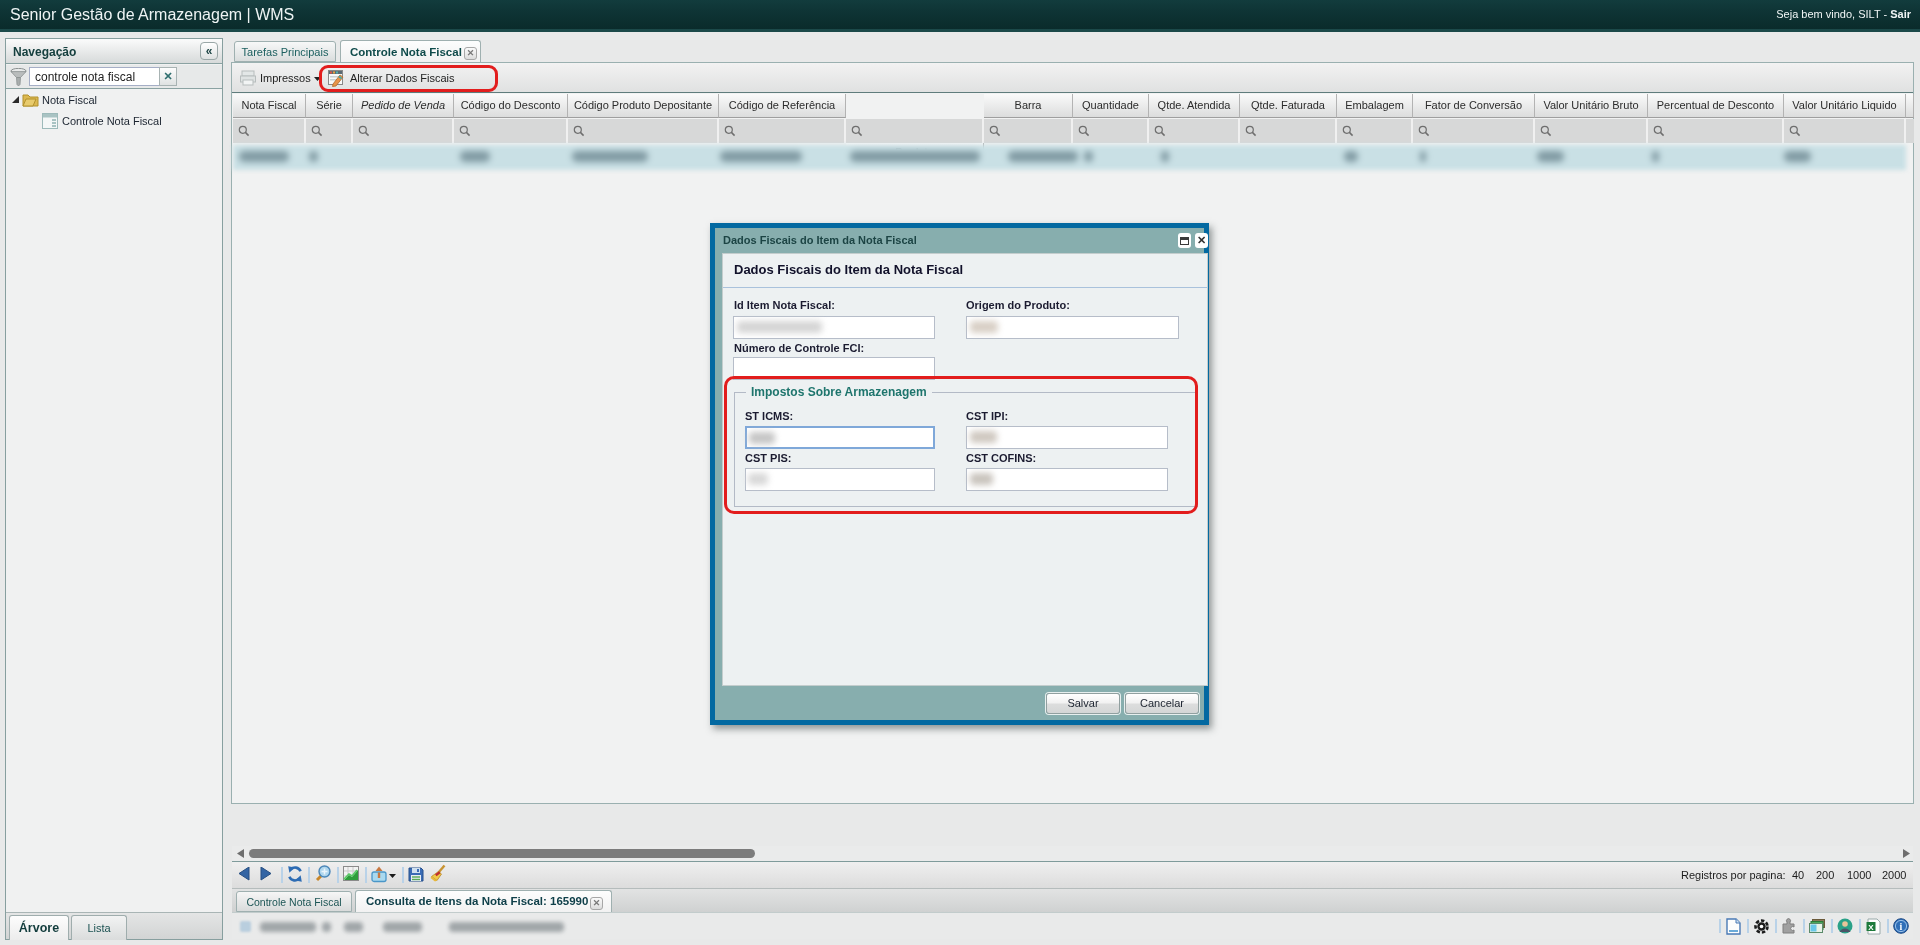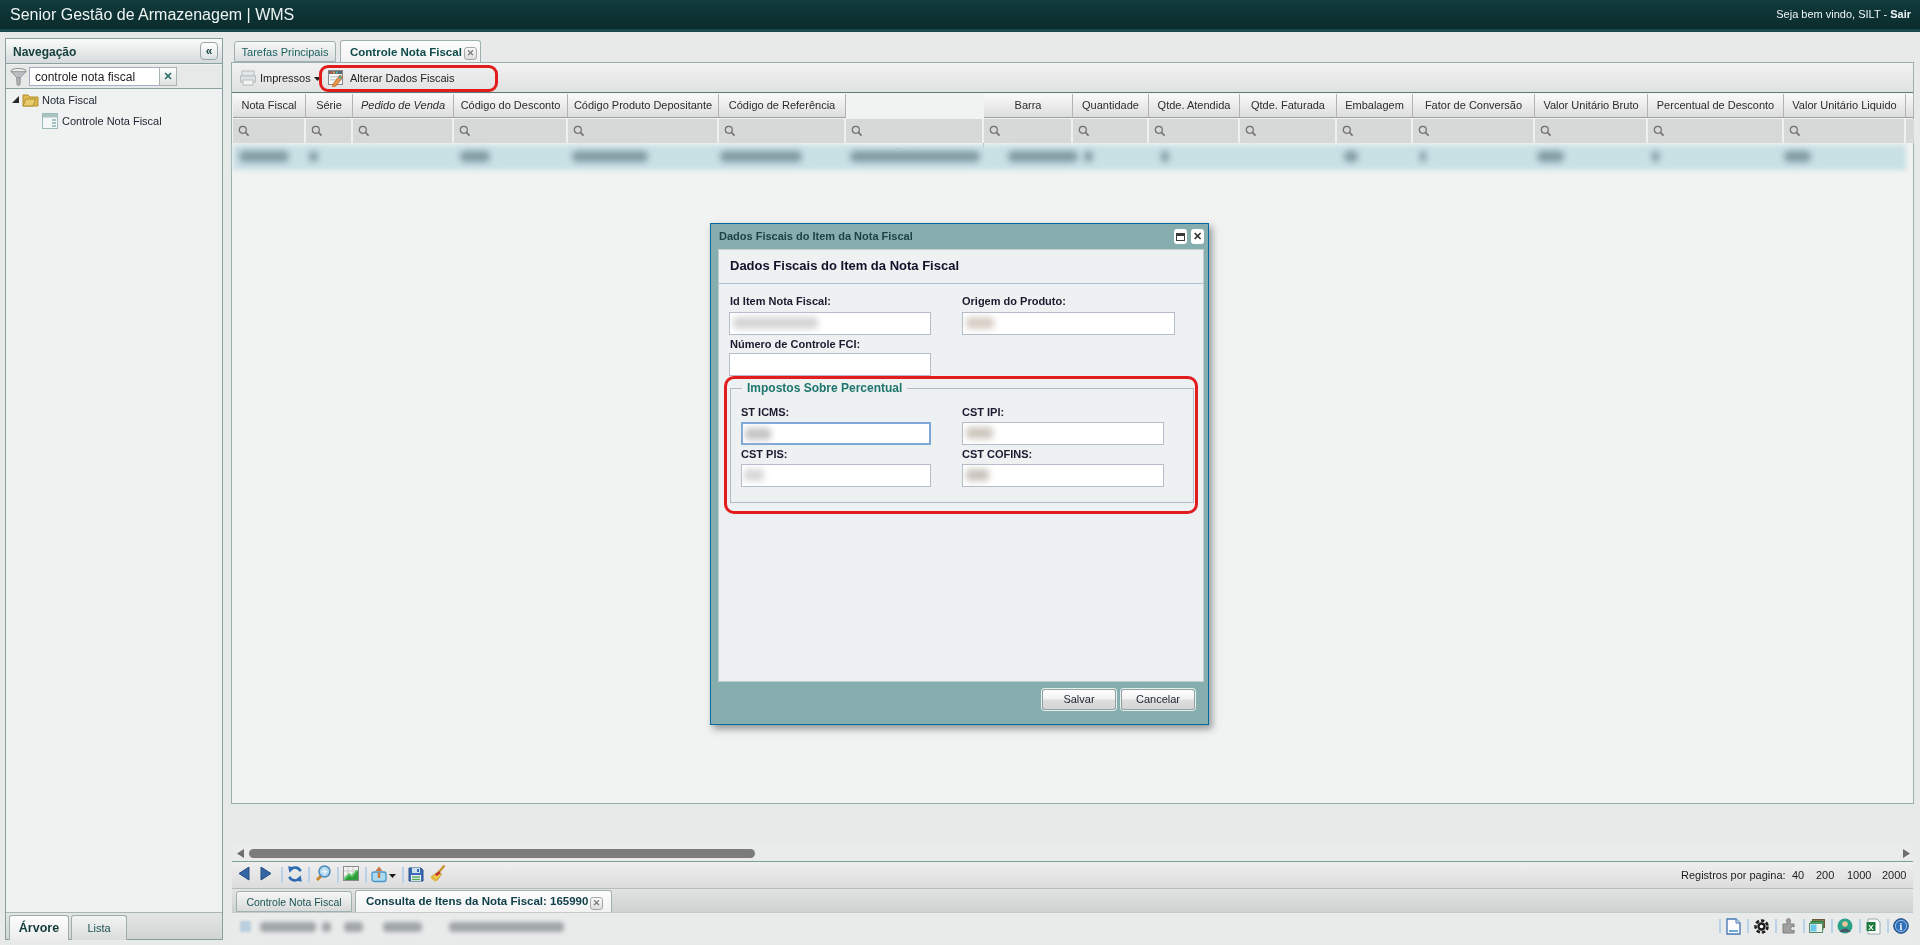--- a/index.html
+++ b/index.html
@@ -91,21 +91,21 @@
 #btab2 .badge { position:absolute; right:8px; top:6px; width:13px; height:13px;
   background:linear-gradient(180deg,#fbfbfb,#dcdcdc); border:1px solid #a7a7a7; border-radius:3px;
   color:#787878; font-size:9px; font-weight:bold; line-height:11px; text-align:center; }
 #statusbar { position:absolute; left:0; top:849px; width:1681px; height:27px;
   background:#e9eaea; border-top:1px solid #c2cccc; }
 .ssmud { position:absolute; top:9px; height:10px; background:#9aa0a3; border-radius:4px; filter:blur(2.2px); opacity:.9; }
 .sep { position:absolute; top:5px; width:2px; height:15px; background:#b9d2e8; }
 
 
 #dialog { position:absolute; left:710px; top:223px; width:499px; height:502px;
-  background:#87aeae; border:1px solid #0369a1; box-shadow:3px 4px 7px rgba(50,60,60,.5); z-index:20; }
+  background:#87aeae; border:5px solid #0369a1; box-shadow:3px 4px 7px rgba(50,60,60,.5); z-index:20; }
 #dlg-title { position:absolute; left:8px; top:6px; font-size:11px; font-weight:bold; color:#1c4444; }
 #dlg-max { position:absolute; left:463px; top:5px; width:13px; height:15px; background:#fff;
   border-radius:3px; }
 #dlg-max i { position:absolute; left:2px; top:3.5px; width:9px; height:8px; border:1.5px solid #3a3a3a;
   border-top-width:3px; display:block; }
 #dlg-close { position:absolute; left:480px; top:5px; width:13px; height:15px; background:#fff;
   border-radius:3px; color:#333; font-size:11px; font-weight:bold; text-align:center; line-height:15px; }
 #dlg-body { position:absolute; left:7px; top:25px; width:486px; height:433px;
   background:#edf1f2; border:1px solid #c3cdcd; }
 #dlg-body h2 { position:absolute; left:11px; top:8px; font-size:13px; color:#11112a; }
@@ -472,21 +472,21 @@
     <div class="dlbl" style="left:243px; top:45px;">Origem do Produto:</div>
     <div class="dinp" style="left:10px; top:62px; width:202px;">
         <div class="dsmud" style="left:3px; width:85px; background:#d5d5d5;"></div>
       </div>
     <div class="dinp" style="left:243px; top:62px; width:213px;">
         <div class="dsmud" style="left:3px; width:28px; background:#d8cfc5;"></div>
       </div>
     <div class="dlbl" style="left:11px; top:88px;">Número de Controle FCI:</div>
     <div class="dinp" style="left:10px; top:103px; width:202px;"></div>
     <div id="fieldset"></div>
-    <div id="legend">Impostos Sobre Percentual</div>
+    <div id="legend">Impostos Sobre Armazenagem</div>
     <div class="dlbl" style="left:22px; top:156px;">ST ICMS:</div>
     <div class="dlbl" style="left:243px; top:156px;">CST IPI:</div>
     <div class="dinp foc" style="left:22px; top:172px; width:190px;">
         <div class="dsmud" style="left:2px; width:26px; background:#c5c5c5;"></div>
       </div>
     <div class="dinp" style="left:243px; top:172px; width:202px;">
         <div class="dsmud" style="left:3px; width:27px; background:#cfc8c0;"></div>
       </div>
     <div class="dlbl" style="left:22px; top:198px;">CST PIS:</div>
     <div class="dlbl" style="left:243px; top:198px;">CST COFINS:</div>

